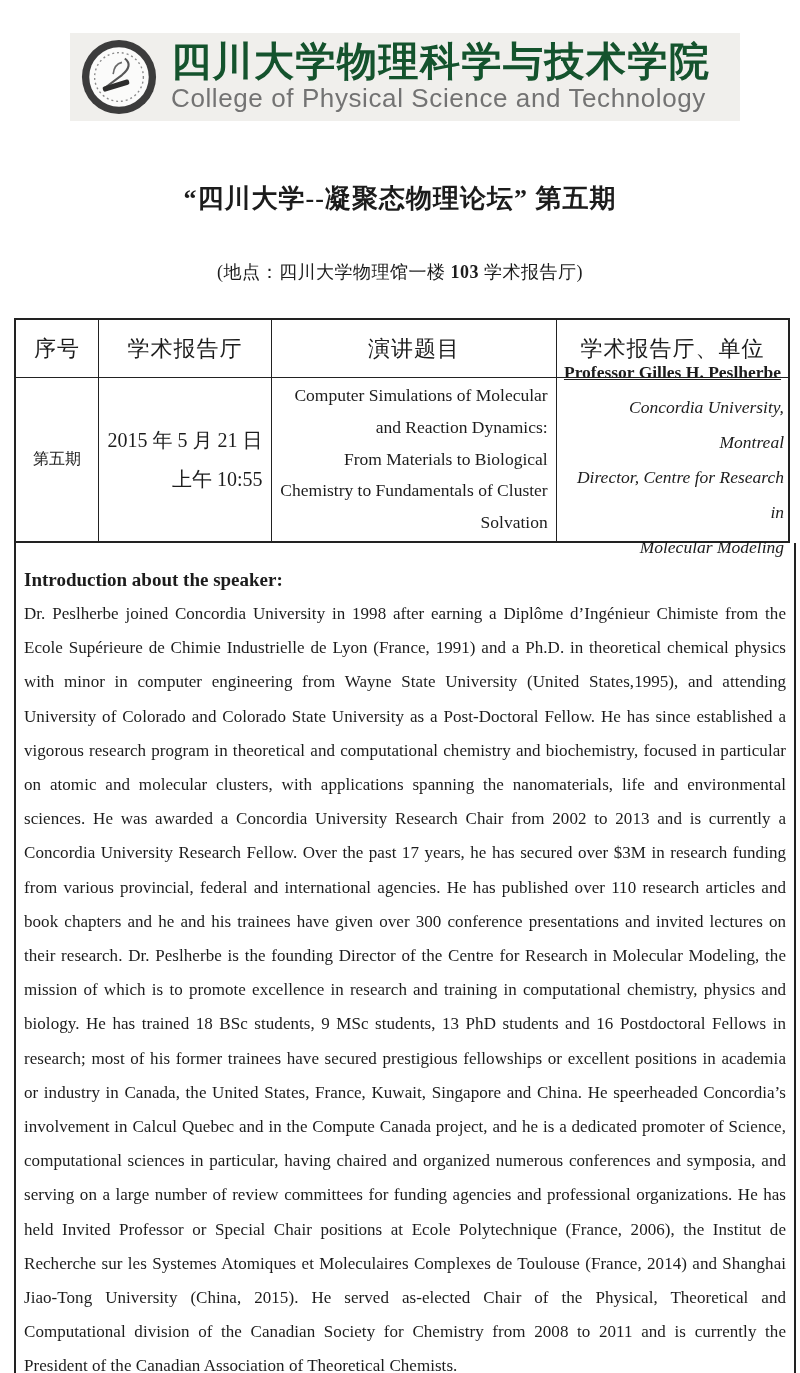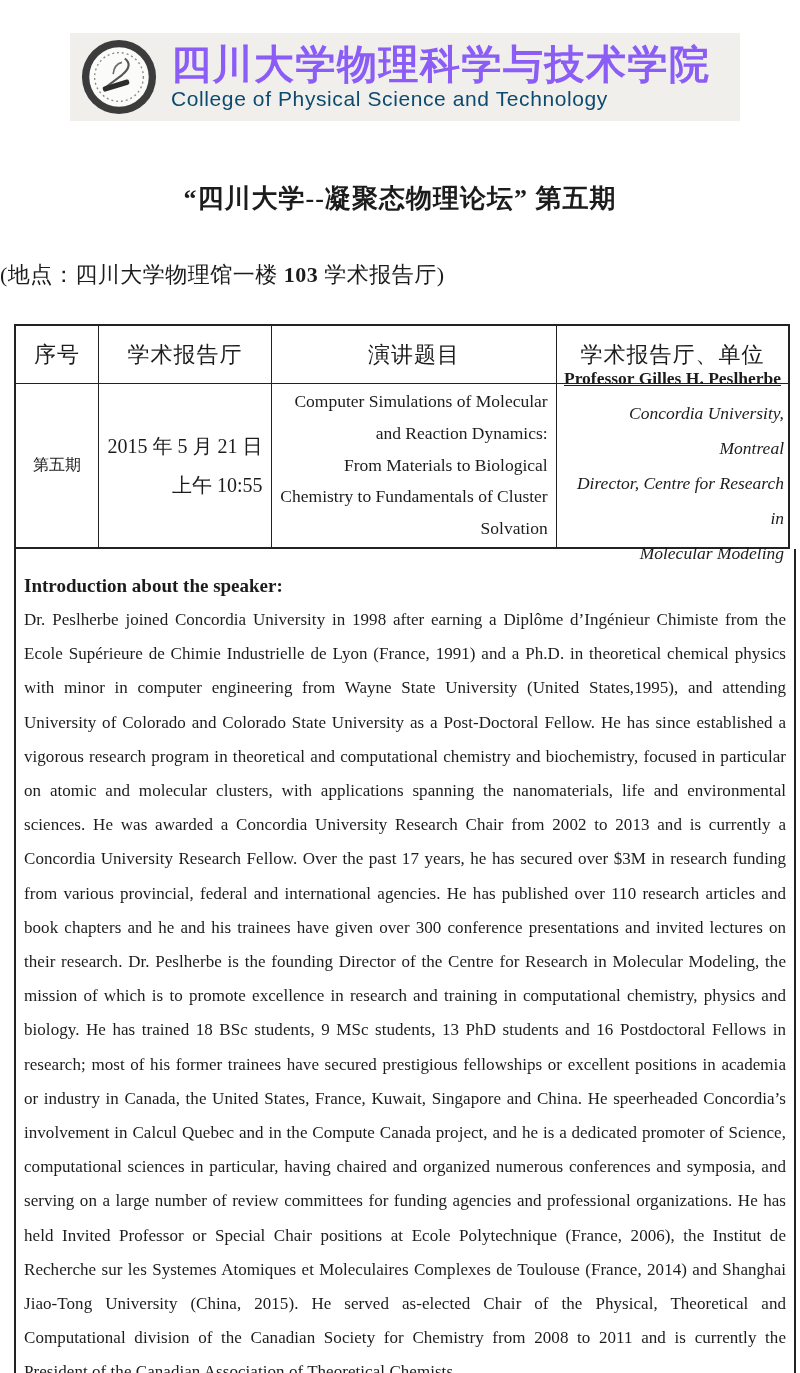--- a/index.html
+++ b/index.html
@@ -8,29 +8,29 @@
     font-family:"Liberation Serif","DejaVu Serif",serif;
     color:#1c1c1c; overflow:hidden;
   }
   .banner {
     margin:33px 60px 0 70px; width:670px; height:88px; box-sizing:border-box;
     background:#f0efec; display:flex; align-items:center; gap:13px; padding-left:10px;
   }
   .seal { flex:0 0 auto; width:78px; height:78px; }
   .banner-text { display:flex; flex-direction:column; justify-content:center; }
   .banner-zh {
-    font-size:40px; font-weight:bold; color:#8b5cf6;
+    font-size:40px; font-weight:bold; color:#14532d;
     letter-spacing:1.5px; line-height:1.08; white-space:nowrap;
   }
   .banner-en {
     font-family:"Liberation Sans","DejaVu Sans",sans-serif;
-    font-size:21px; color:#0c4a6e; letter-spacing:0.6px; white-space:nowrap;
+    font-size:26px; color:#737373; letter-spacing:0.6px; white-space:nowrap;
   }
   .doc-title { text-align:center; margin-top:60px; font-size:26px; font-weight:bold; letter-spacing:1px; }
-  .location  { margin-top:44px; font-size:22px; letter-spacing:0.5px; }
+  .location  { text-align:center; margin-top:44px; font-size:18px; letter-spacing:0.5px; }
   .location .room { font-weight:bold; }
 
   .grid-table {
     margin:34px 10px 0 14px;
     border:2px solid #222;
     display:grid;
     grid-template-columns:83px 173px 285px auto;
   }
   .cell {
     border-right:1.5px solid #222;

